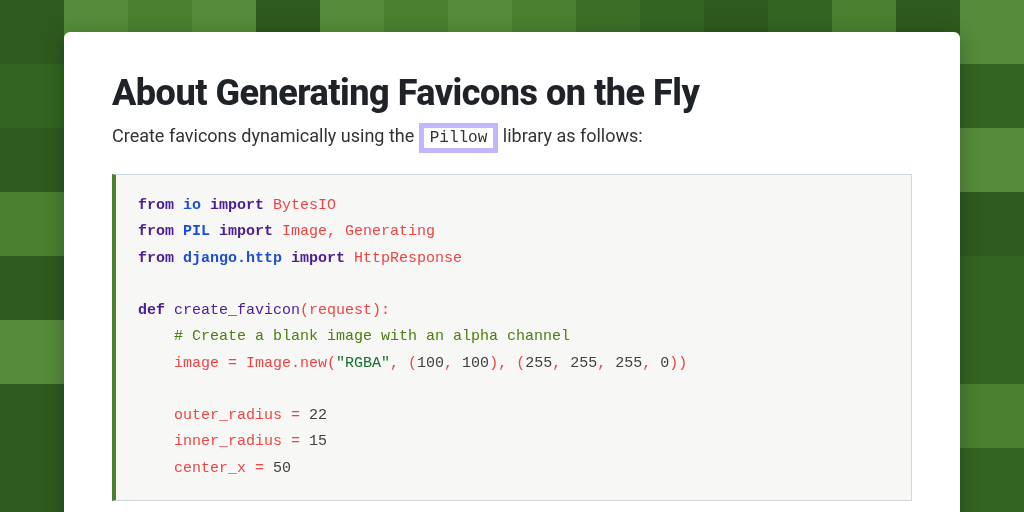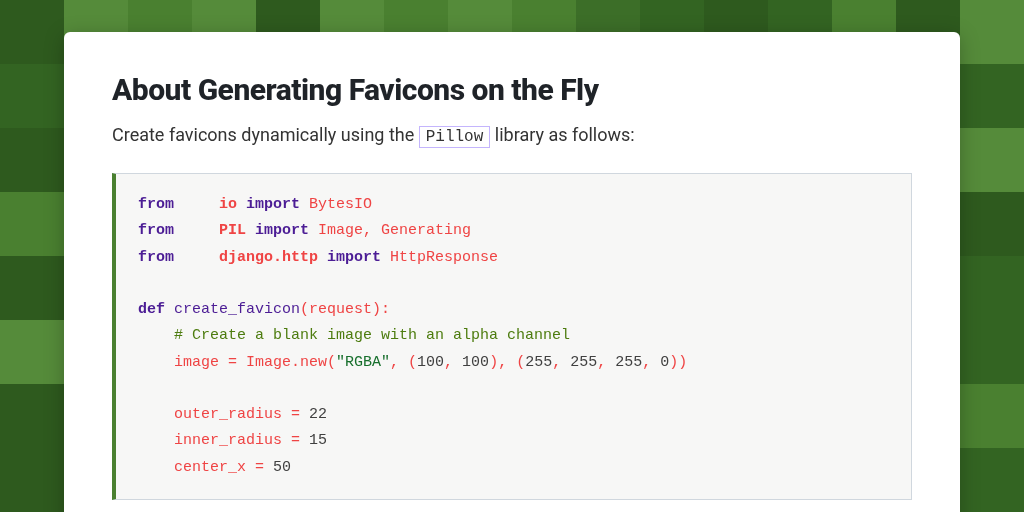--- a/index.html
+++ b/index.html
@@ -26,52 +26,52 @@
       left:64px; right:64px; top:32px;
       background:#ffffff;
       border-radius:6px;
       padding:40px 48px 0 48px;
       box-shadow:0 4px 20px rgba(0,0,0,0.25);
       z-index:1;
       height:600px;
     }
     .title {
       font-weight:800;
-      font-size:30px;
+      font-size:36px;
       color:#1f2328;
       letter-spacing:-0.5px;
-      margin-bottom:14px;
+      margin-bottom:8px;
     }
     .intro {
       font-size:18px;
       color:#333;
       margin-bottom:24px;
       line-height:1.5;
     }
     .intro code.lib {
       font-family:"SFMono-Regular",Consolas,"Liberation Mono",Menlo,monospace;
       font-size:16px;
-      border:1px solid #c4b5fd;
+      border:5px solid #c4b5fd;
       padding:1px 6px;
       background:#fff;
       color:#333;
     }
     .codeblock {
       background:#f7f7f6;
       border:1px solid #d0d7de;
       border-left:4px solid #4a8030;
       padding:18px 22px;
       font-family:"SFMono-Regular",Consolas,"Liberation Mono",Menlo,monospace;
       font-size:15px;
       line-height:1.75;
       color:#24292f;
       white-space:pre;
     }
     .tok-kw { color:#4c1d95; font-weight:600; }       
-    .tok-mod { color:#ef4444; font-weight:600;margin-left:36px; }      
+    .tok-mod { color:#1d4ed8; font-weight:600; }      
     .tok-name { color:#ef4444; }                      
     .tok-fn { color:#4c1d95; }                        
     .tok-str { color:#176f2c; }                       
     .tok-num { color:#404040; }                       
     .tok-cmt { color:#4d7c0f; }    
   </style>
 </head>
 <body>
 
 <div class="bg" id="bg">

